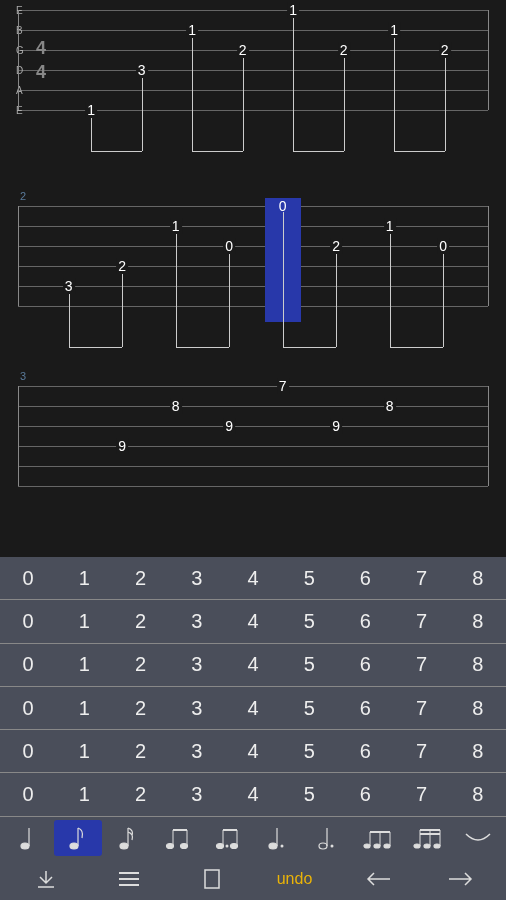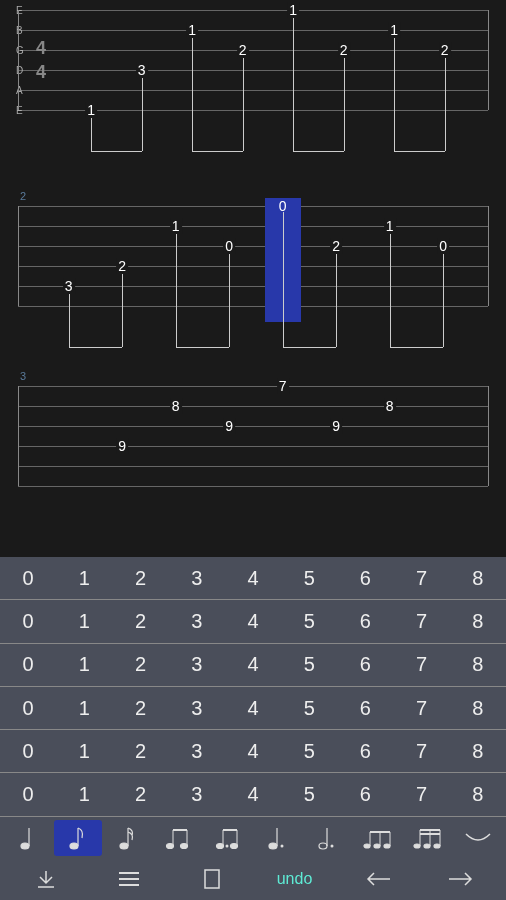--- a/index.html
+++ b/index.html
@@ -153,21 +153,21 @@
     align-items: center;
     padding: 0 8px;
     gap: 8px;
   }
   .ctrl-btn {
     flex: 1;
     display: flex;
     align-items: center;
     justify-content: center;
     cursor: pointer;
-    color: #5eead4;
+    color: #eab308;
     font-size: 16px;
     height: 36px;
   }
   svg { display: block; }
 </style>
 </head>
 <body>
 
 <div class="tab-area" id="tab-area">
     <div class="measure">

